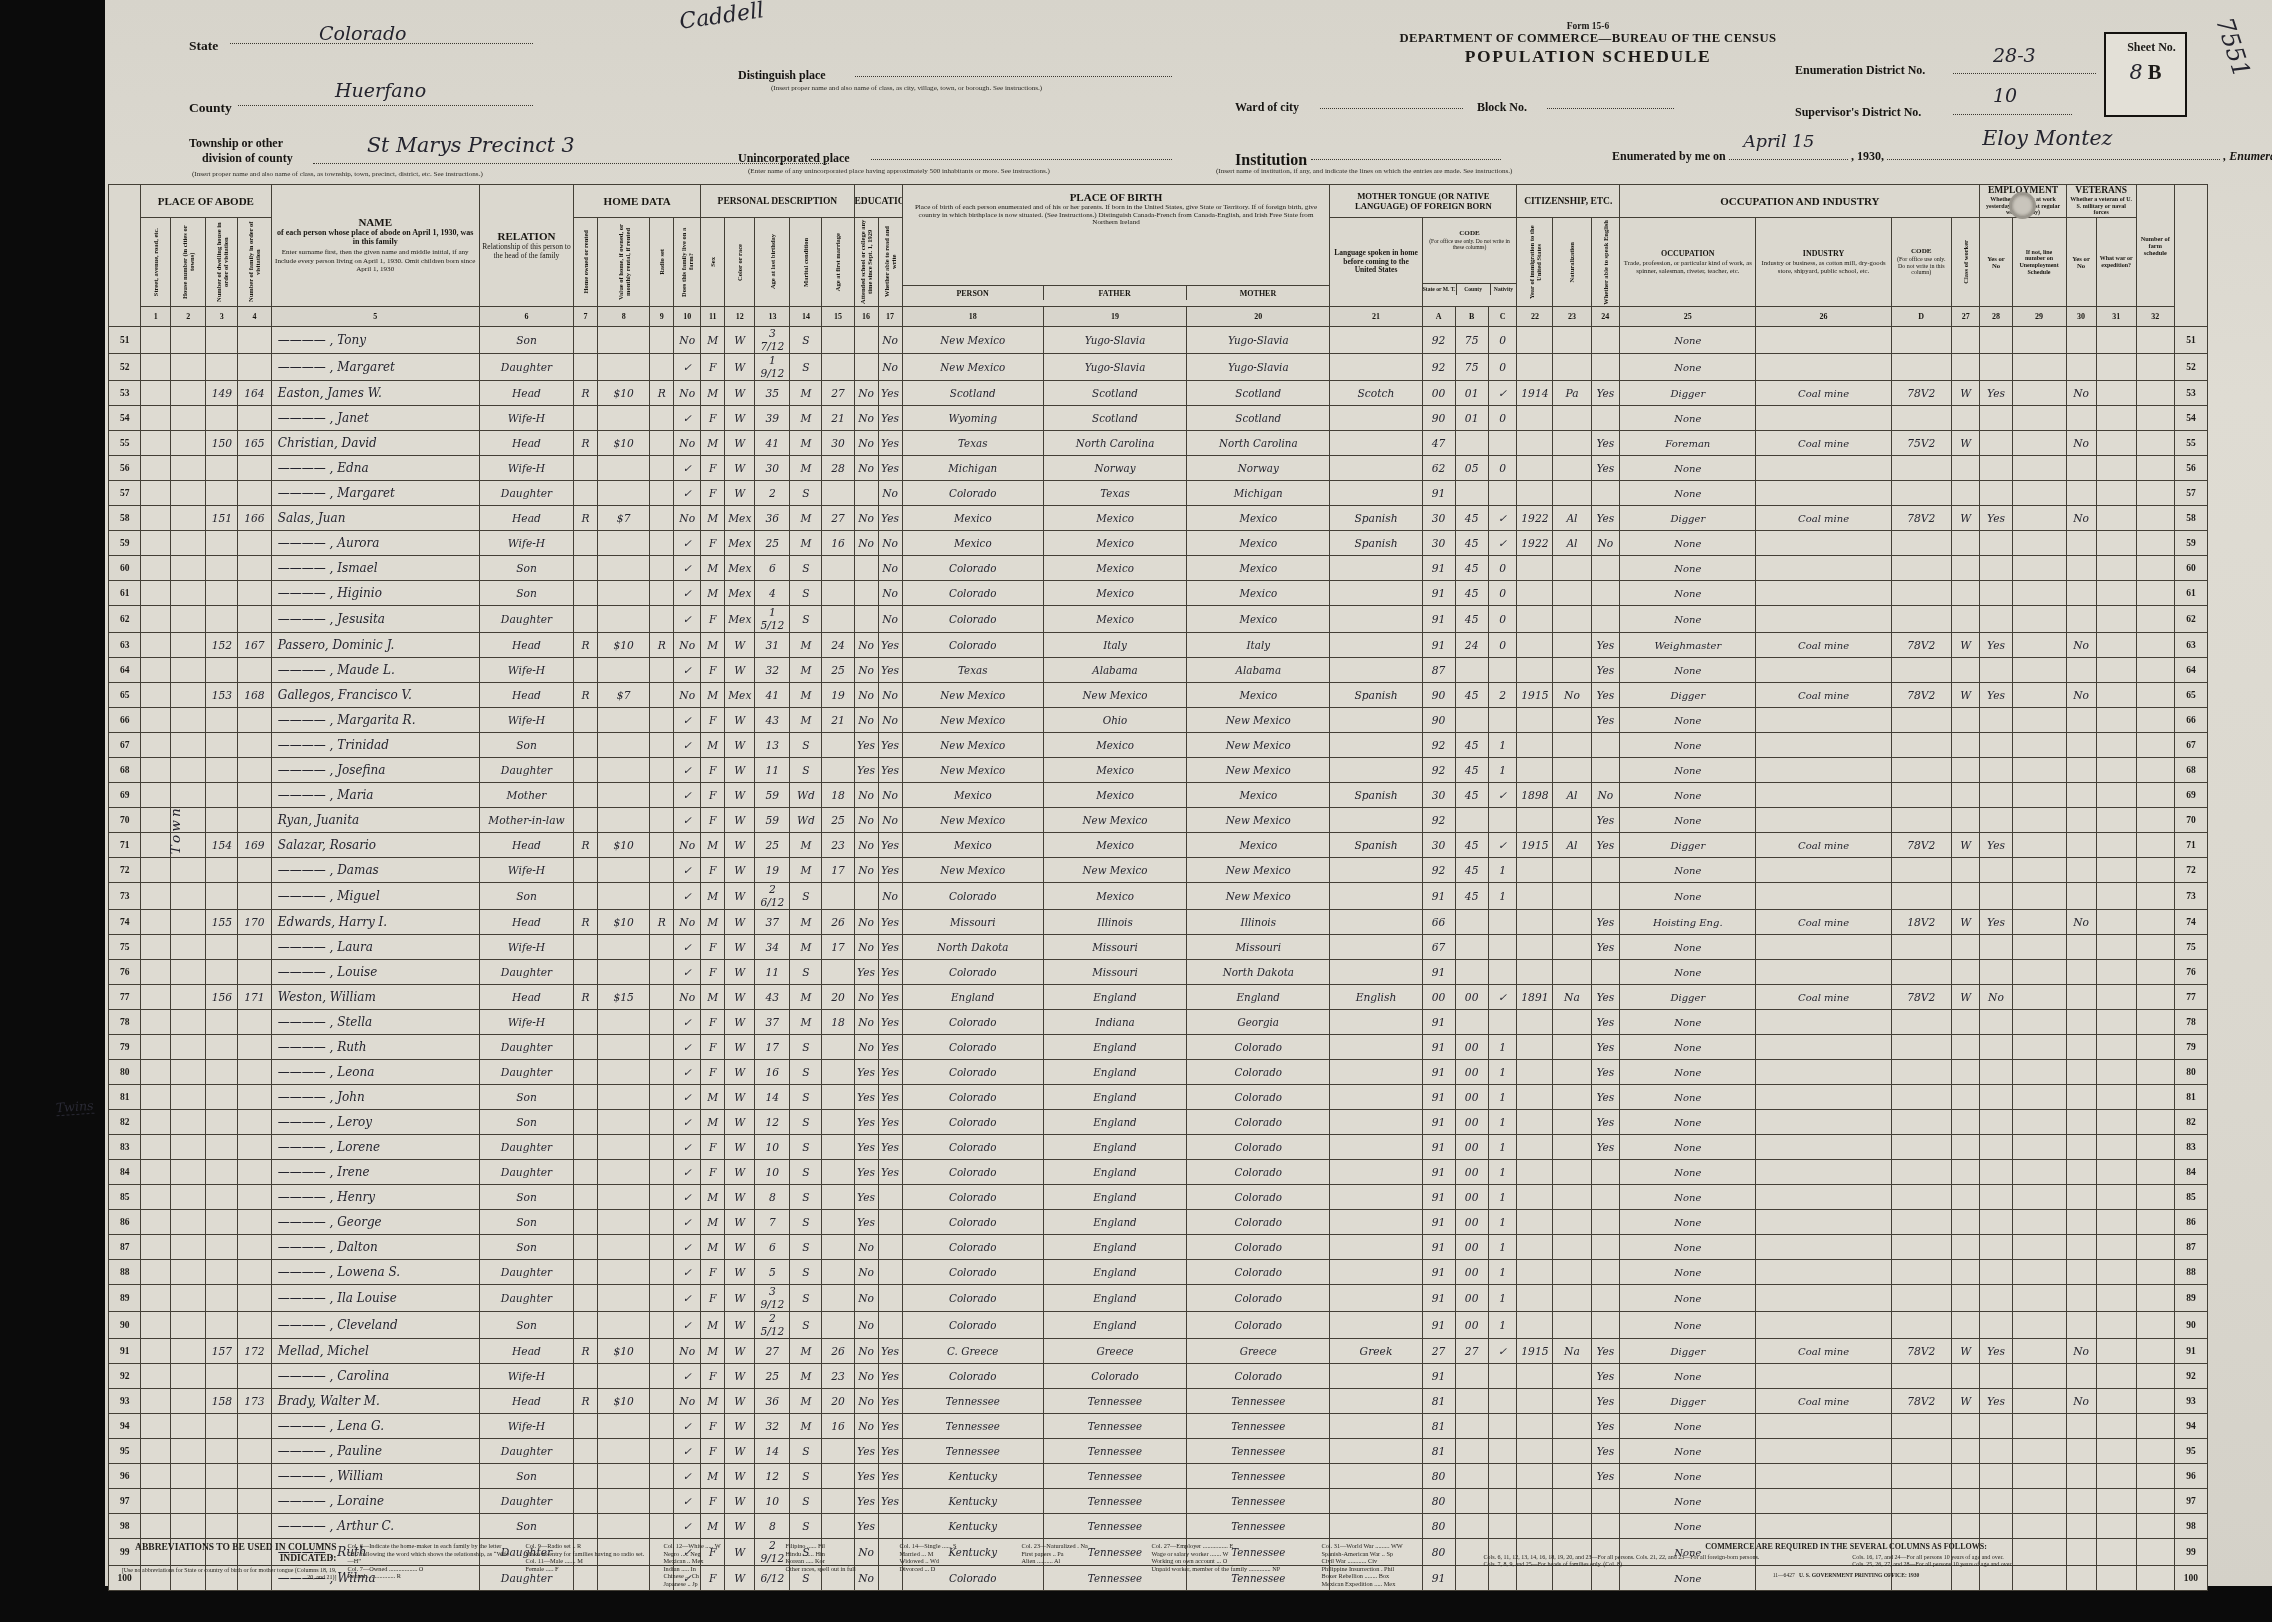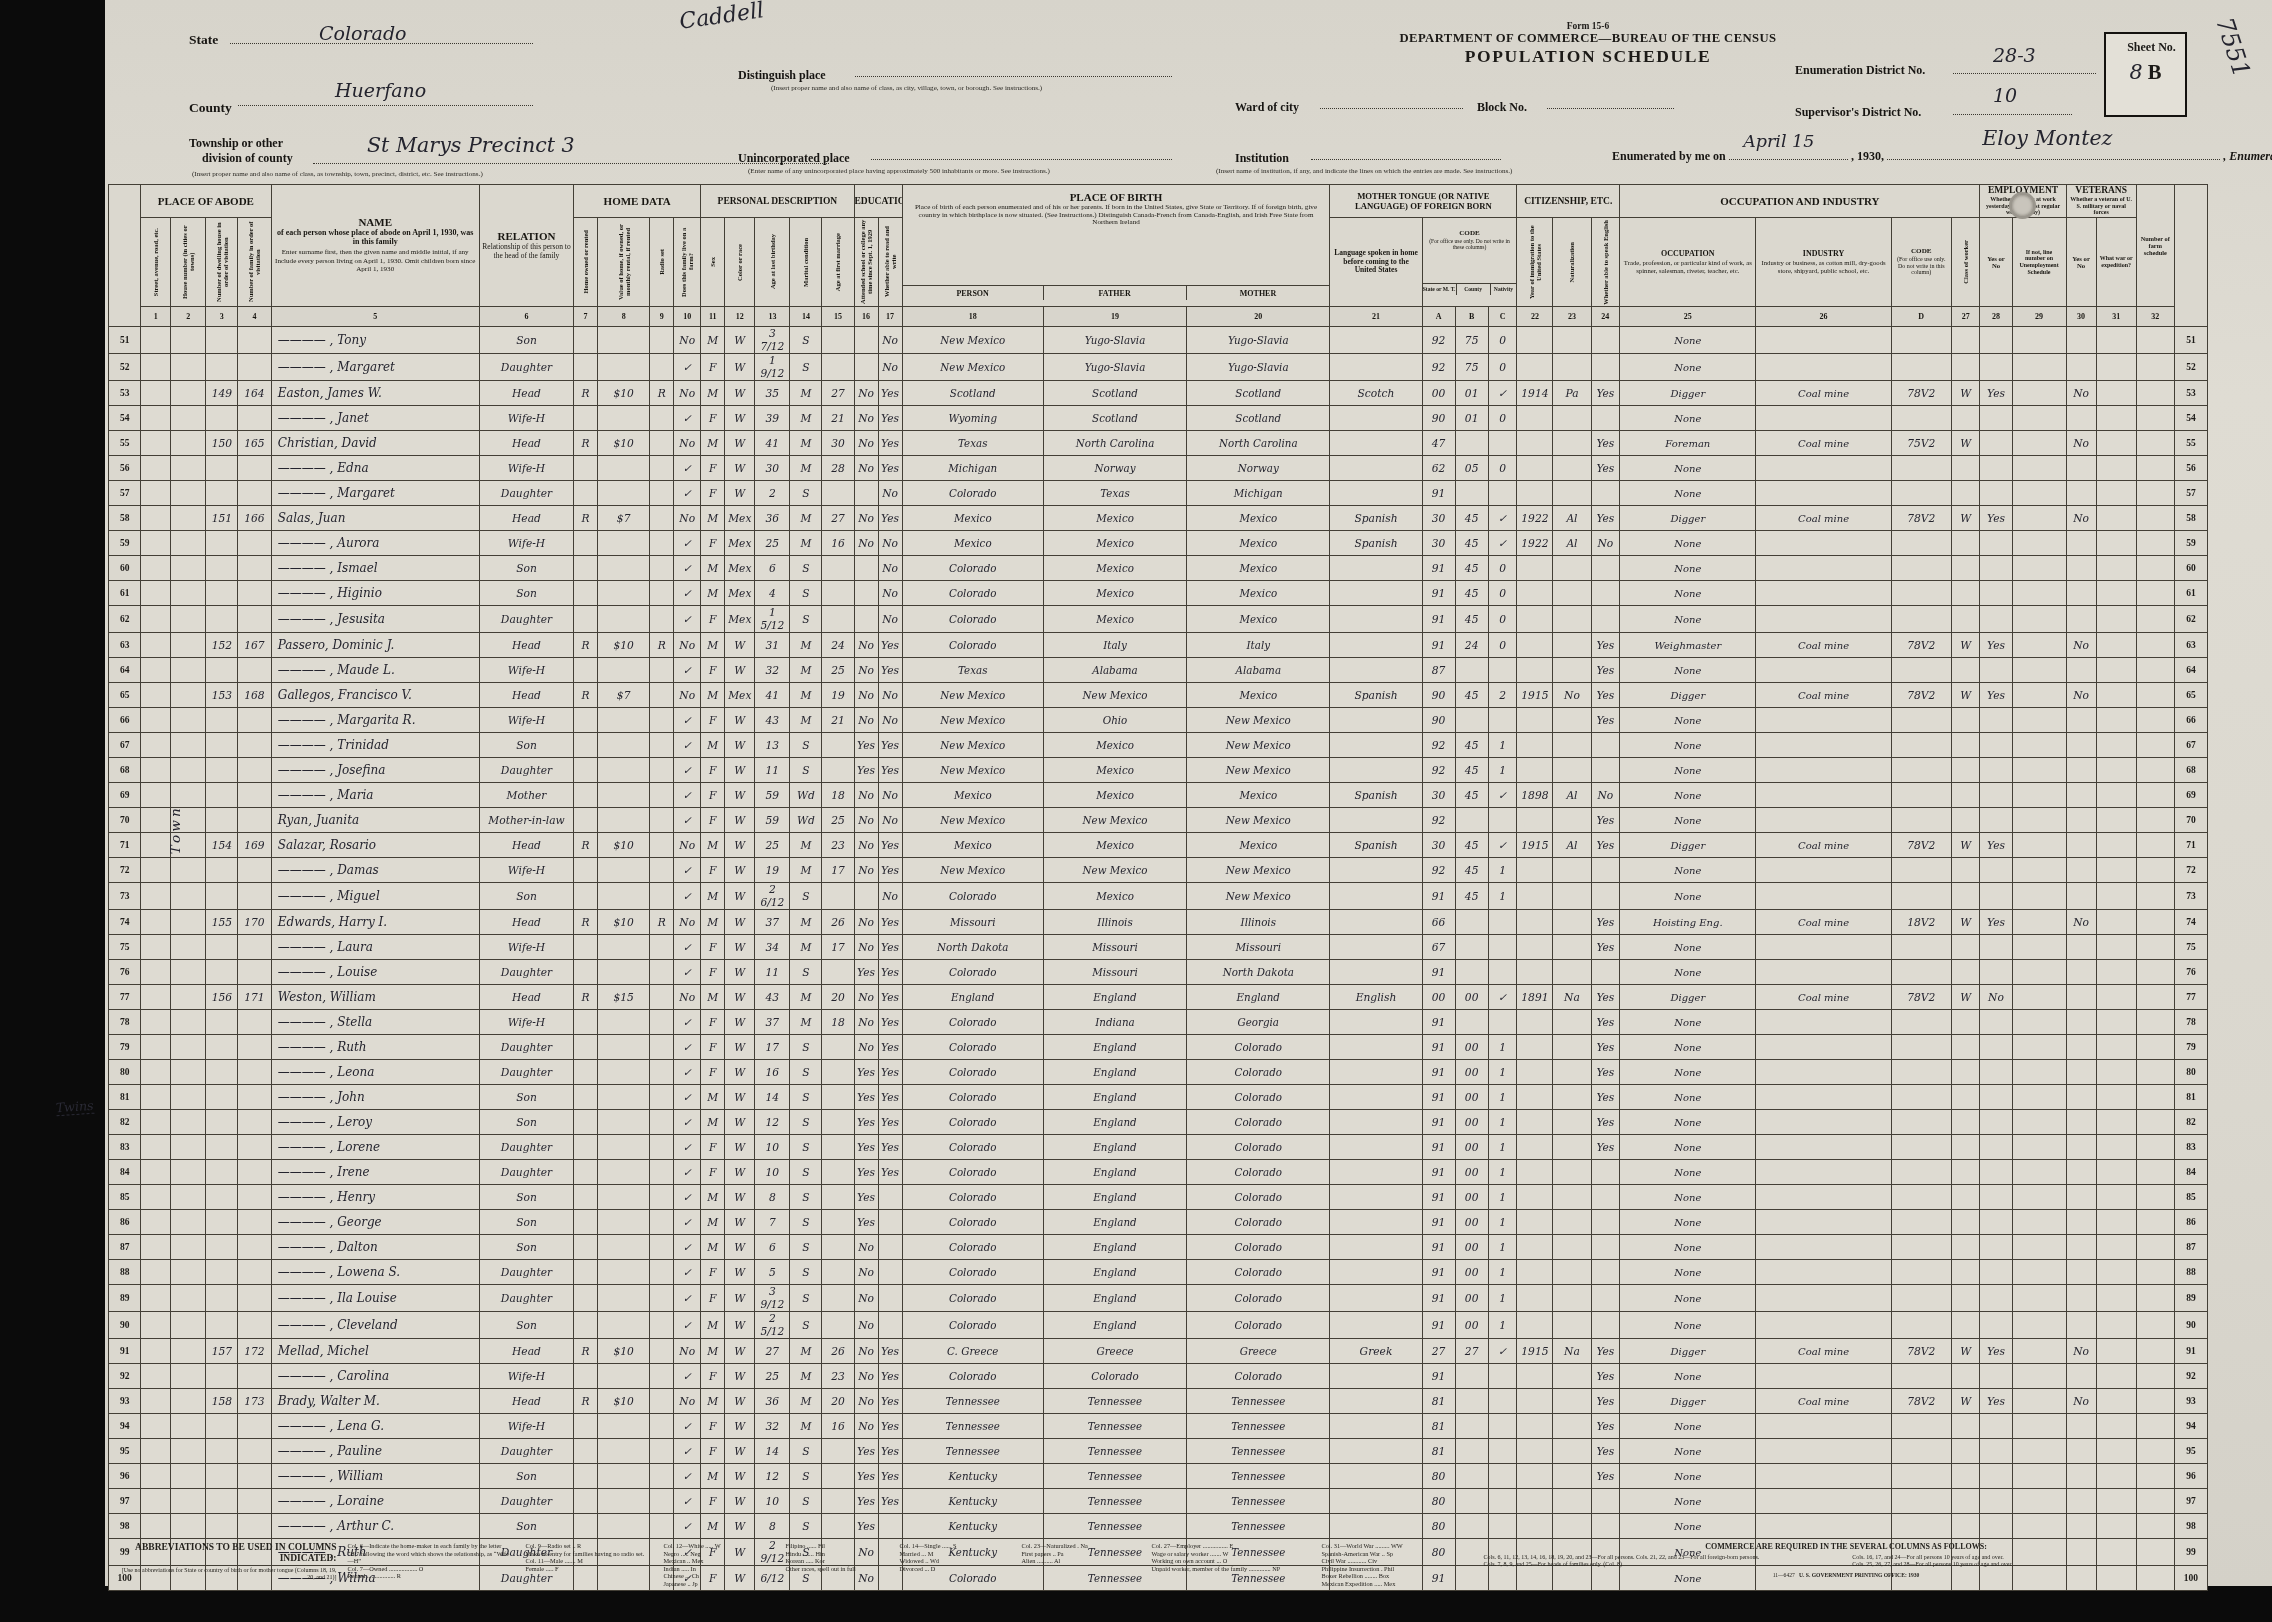--- a/index.html
+++ b/index.html
@@ -56,21 +56,21 @@
     box-shadow:inset 0 0 3.2px #7e7a71;}
   .rot75{transform:rotate(72deg);transform-origin:left top;}
 </style>
 </head>
 <body>
 
 <div id="paper">
 
   <div class="abs hwv" style="left:574px;top:3.2px;font-size:22px;transform:rotate(-8deg);">Caddell</div>
 
-  <div class="abs plabel" style="left:84px;top:32px;">State</div>
+  <div class="abs plabel" style="left:84px;top:38px;">State</div>
   <span class="abs dots" style="left:125px;top:32px;width:303px;"></span>
   <div class="abs hwv" style="left:214px;top:22px;">Colorado</div>
 
   <div class="abs plabel" style="left:84px;top:100px;">County</div>
   <span class="abs dots" style="left:133px;top:94px;width:295px;"></span>
   <div class="abs hwv" style="left:230px;top:79px;">Huerfano</div>
 
   <div class="abs plabel" style="left:84px;top:136px;font-size:12px;">Township or other</div>
   <div class="abs plabel" style="left:97px;top:151px;font-size:12px;">division of county</div>
   <span class="abs dots" style="left:208px;top:152px;width:516px;"></span>
@@ -83,21 +83,21 @@
 
   <div class="abs plabel" style="left:1130px;top:100px;font-size:12px;">Ward of city</div>
   <span class="abs dots" style="left:1215px;top:97px;width:143px;"></span>
   <div class="abs plabel" style="left:1372px;top:100px;font-size:12px;">Block No.</div>
   <span class="abs dots" style="left:1442px;top:97px;width:127px;"></span>
 
   <div class="abs plabel" style="left:633px;top:151px;font-size:12px;">Unincorporated place</div>
   <span class="abs dots" style="left:766px;top:148px;width:301px;"></span>
   <div class="abs psmall" style="left:643px;top:167px;width:428px;">(Enter name of any unincorporated place having approximately 500 inhabitants or more.  See instructions.)</div>
 
-  <div class="abs plabel" style="left:1130px;top:151px;font-size:12px;">Institution</div>
+  <div class="abs plabel" style="left:1130px;top:151px;font-size:16px;">Institution</div>
   <span class="abs dots" style="left:1206px;top:148px;width:190px;"></span>
   <div class="abs psmall" style="left:1111px;top:167px;width:333px;">(Insert name of institution, if any, and indicate the lines on which the entries are made.  See instructions.)</div>
 
   <div class="abs ctr" style="left:1237px;top:20.6px;width:492px;">
     <div class="t-form">Form 15-6</div>
     <div class="t-dept">DEPARTMENT OF COMMERCE—BUREAU OF THE CENSUS</div>
     <div class="t-pop">POPULATION SCHEDULE</div>
   </div>
 
   <div class="abs plabel" style="left:1690px;top:63px;font-size:12px;">Enumeration District No.</div>

